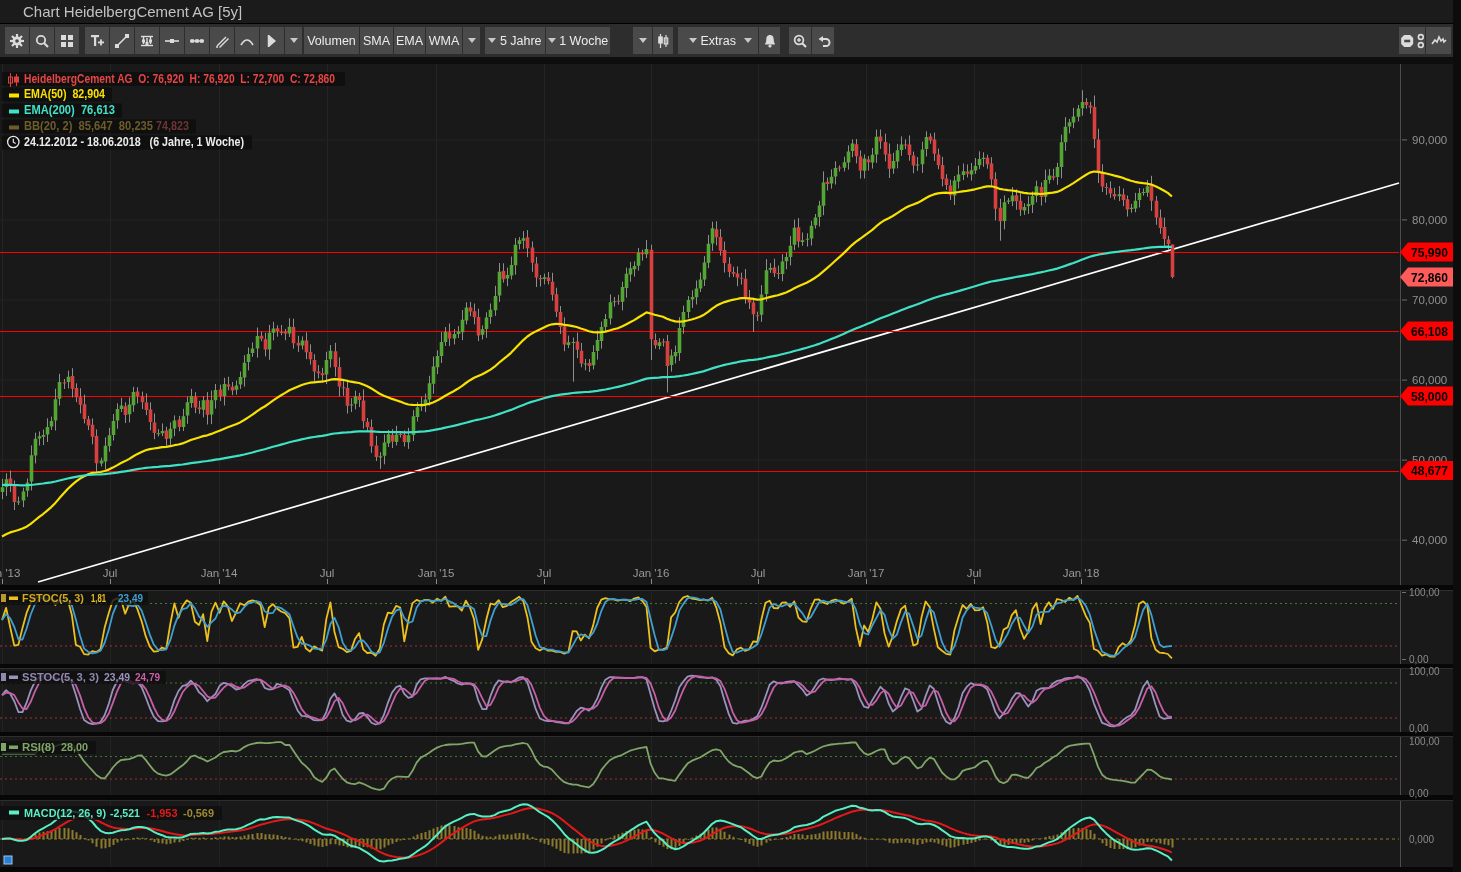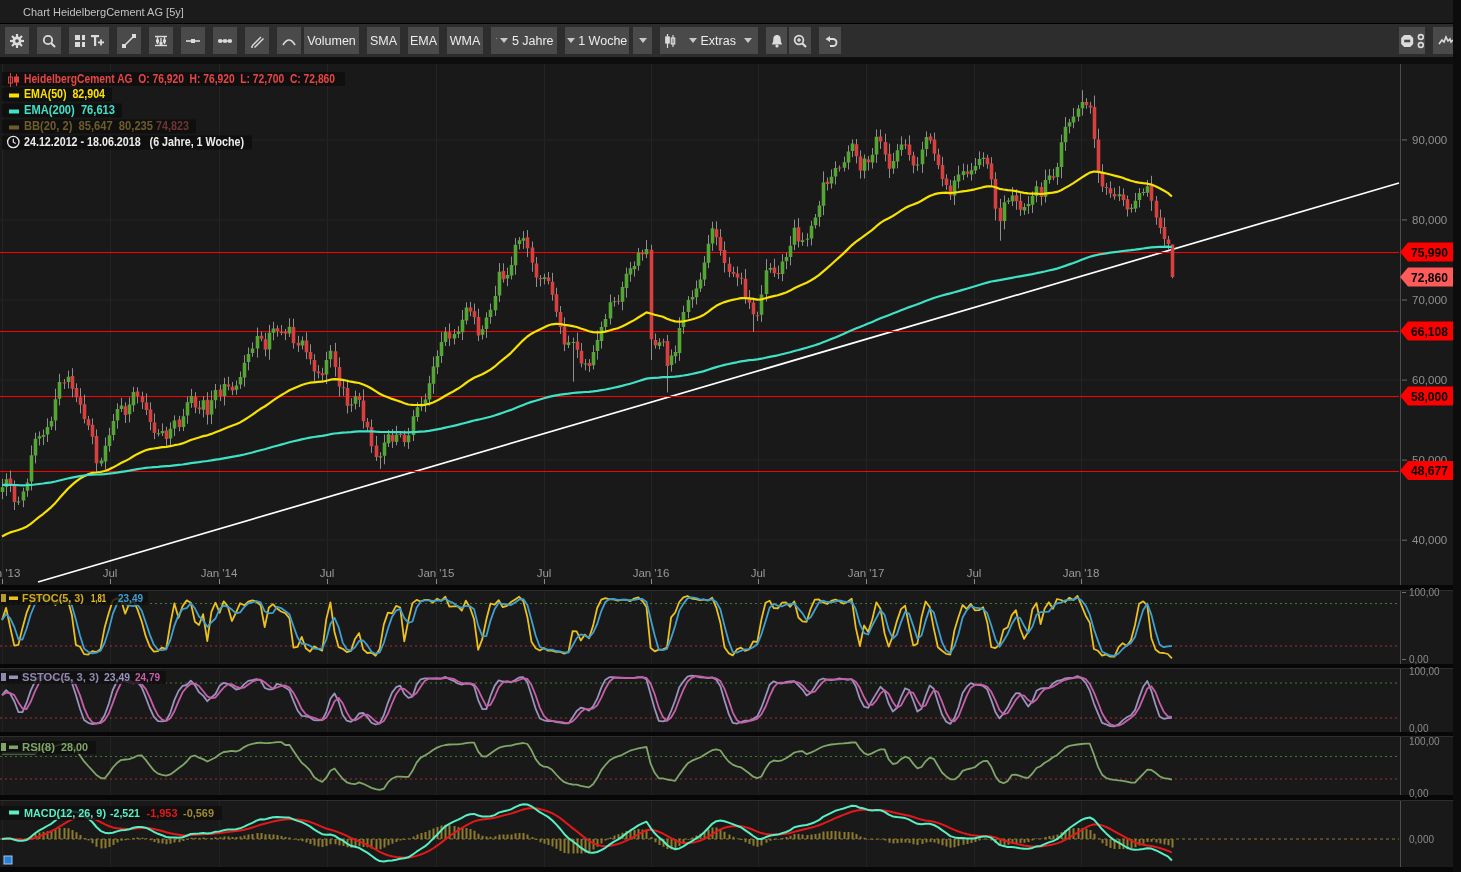--- a/index.html
+++ b/index.html
@@ -1,18 +1,18 @@
 <!DOCTYPE html>
 <html><head><meta charset="utf-8"><style>
 *{margin:0;padding:0;box-sizing:border-box}
 html,body{width:1461px;height:872px;background:#191919;overflow:hidden;font-family:"Liberation Sans",sans-serif}
-#title{position:absolute;left:0;top:0;width:1461px;height:24px;background:#1b1b1b;color:#c2c2c2;font-size:11px;line-height:24px;padding-left:23px;border-bottom:1px solid #000}
+#title{position:absolute;left:0;top:0;width:1461px;height:24px;background:#1b1b1b;color:#c2c2c2;font-size:15px;line-height:24px;padding-left:23px;border-bottom:1px solid #000}
 #tbar{position:absolute;left:0;top:24px;width:1461px;height:33px;background:#2d2d2d}
 #band{position:absolute;left:0;top:57px;width:1461px;height:7px;background:#0e0e0e}
-.tgroup{position:absolute;top:3px;display:flex;gap:8px}
+.tgroup{position:absolute;top:3px;display:flex;gap:1px}
 .tb{height:27px;background:#4a4a4a;color:#ececec;font-size:12.5px;display:flex;align-items:center;justify-content:center;white-space:nowrap}
 .caret{width:0;height:0;border-left:4.5px solid transparent;border-right:4.5px solid transparent;border-top:5px solid #c8c8c8;display:inline-block}
 #chart{position:absolute;left:0;top:64px}
 #rstrip{position:absolute;left:1453px;top:0;width:8px;height:872px;background:#0c0c0c}
 </style></head><body>
 <div id="title">Chart HeidelbergCement AG [5y]</div>
 <div id="tbar">
     <div class="tgroup" style="left:5px">
       <div class="tb" style="width:24px">
         <svg width="16" height="16" viewBox="0 0 16 16">
@@ -119,21 +119,21 @@
     </div>
     <div class="tgroup" style="left:304px">
       <div class="tb" style="width:55px">Volumen</div>
       <div class="tb" style="width:33px">SMA</div>
       <div class="tb" style="width:31px">EMA</div>
       <div class="tb" style="width:36px">WMA</div>
       <div class="tb" style="width:17px">
         <span class="caret"></span>
       </div>
     </div>
-    <div class="tgroup" style="left:497px">
+    <div class="tgroup" style="left:485px">
       <div class="tb" style="width:60px"><span class="caret"></span>&nbsp;5 Jahre</div>
       <div class="tb" style="width:64px"><span class="caret"></span>&nbsp;1 Woche</div>
     </div>
     <div class="tgroup" style="left:633px">
       <div class="tb" style="width:19px">
         <span class="caret"></span>
       </div>
       <div class="tb" style="width:20px">
         <svg width="16" height="16" viewBox="0 0 16 16">
           <g stroke="#dcdcdc" stroke-width="1.2" fill="none">

